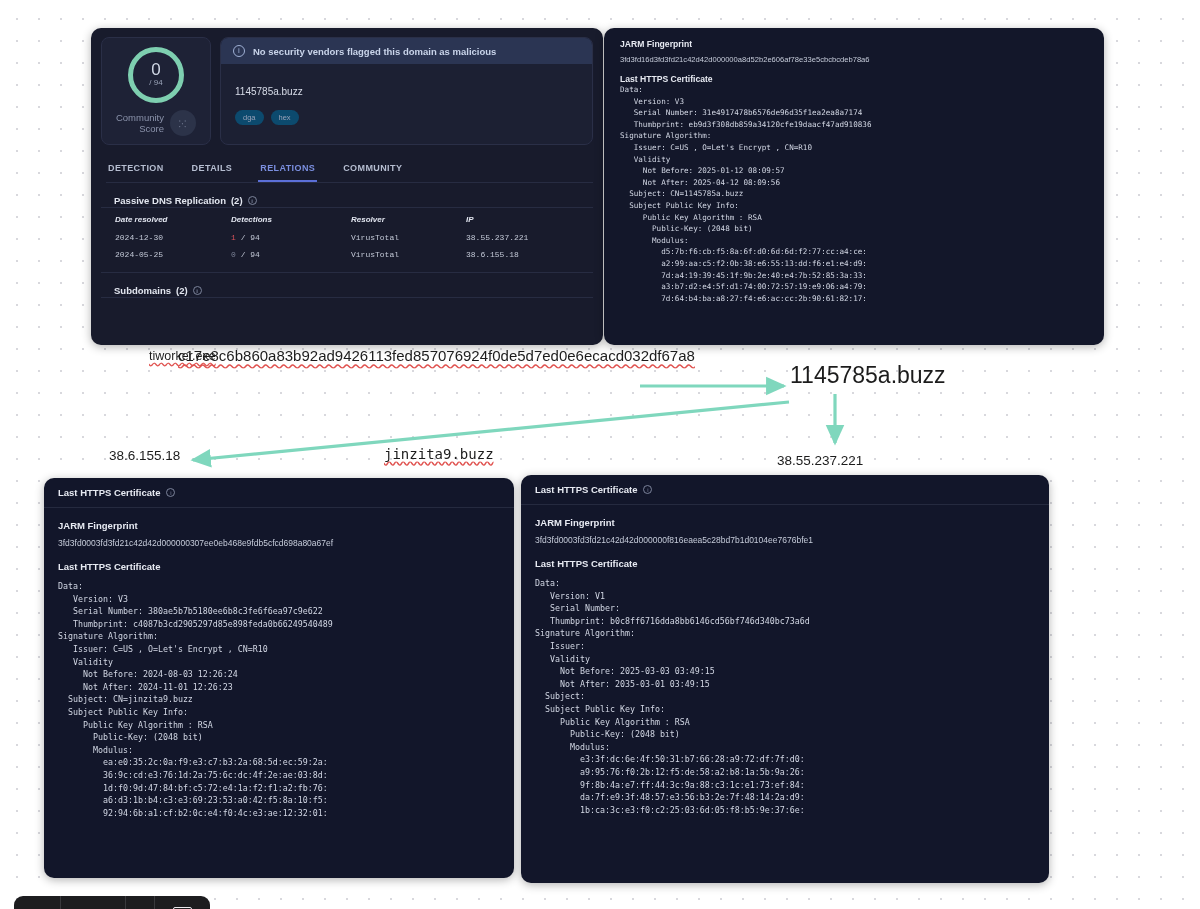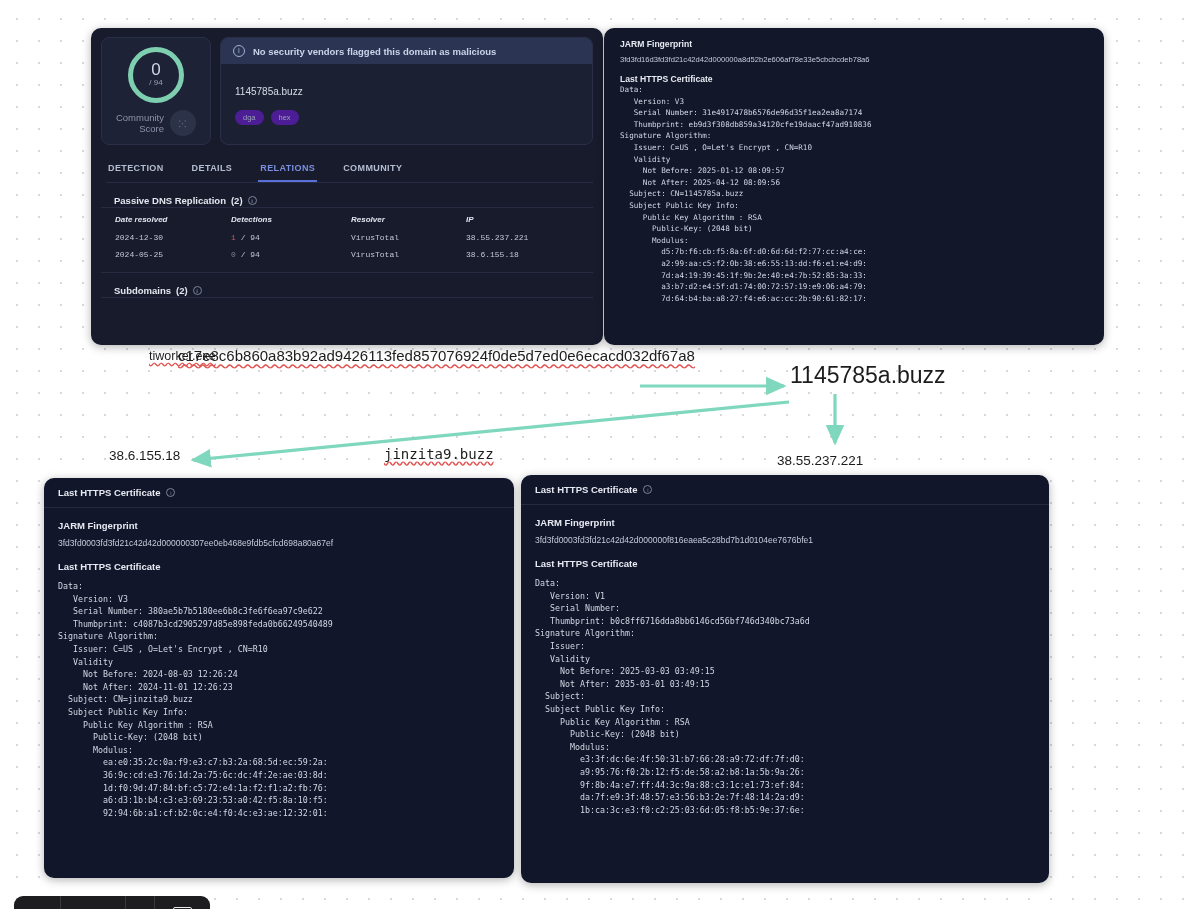--- a/index.html
+++ b/index.html
@@ -84,21 +84,21 @@
     border: 1px solid #9fb0d4; color: #9fb0d4;
     font-size: 8px; line-height: 10px; text-align: center; flex: none;
   }
   .vt-banner .txt { color: #c9d4ea; font-size: 9.5px; font-weight: bold; }
 
   .vt-domain {
     color: #d7dce8; font-size: 10px; padding: 22px 0 0 14px;
   }
   .vt-tags { display: flex; gap: 7px; padding: 13px 0 0 14px; }
   .vt-tag {
-    background: #4c1d95; color: #98a1b8;
+    background: #0c4a6e; color: #98a1b8;
     font-size: 7.5px; padding: 3px 8px; border-radius: 9px;
   }
 
   .vt-tabs {
     display: flex; gap: 24px;
     margin: 18px 0 0 5px;
     border-bottom: 1px solid #272c42;
     padding-bottom: 0;
   }
   .vt-tab {

